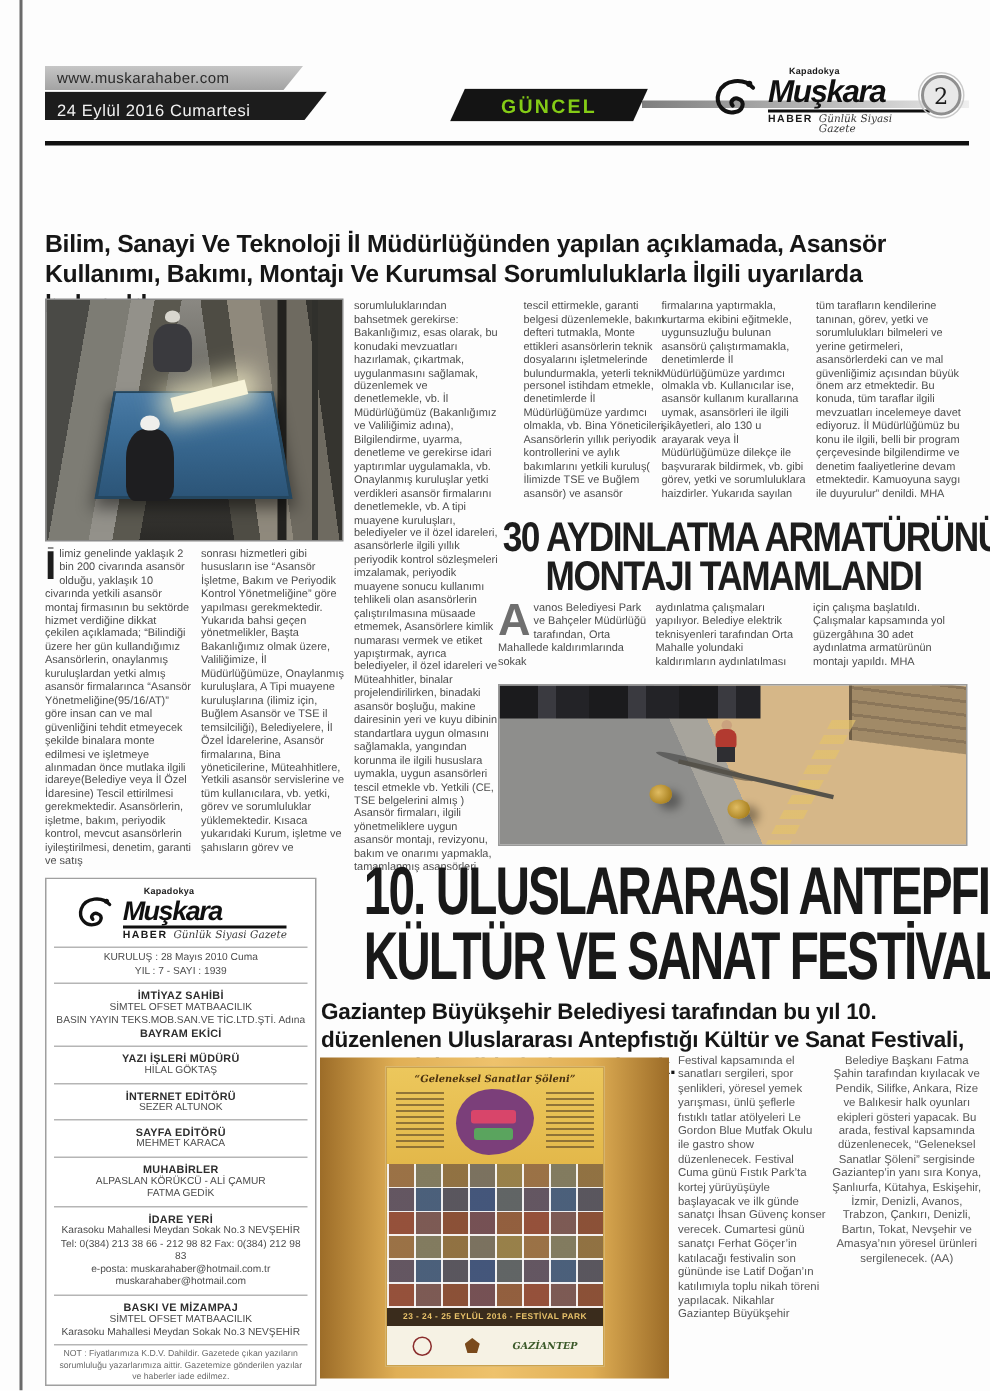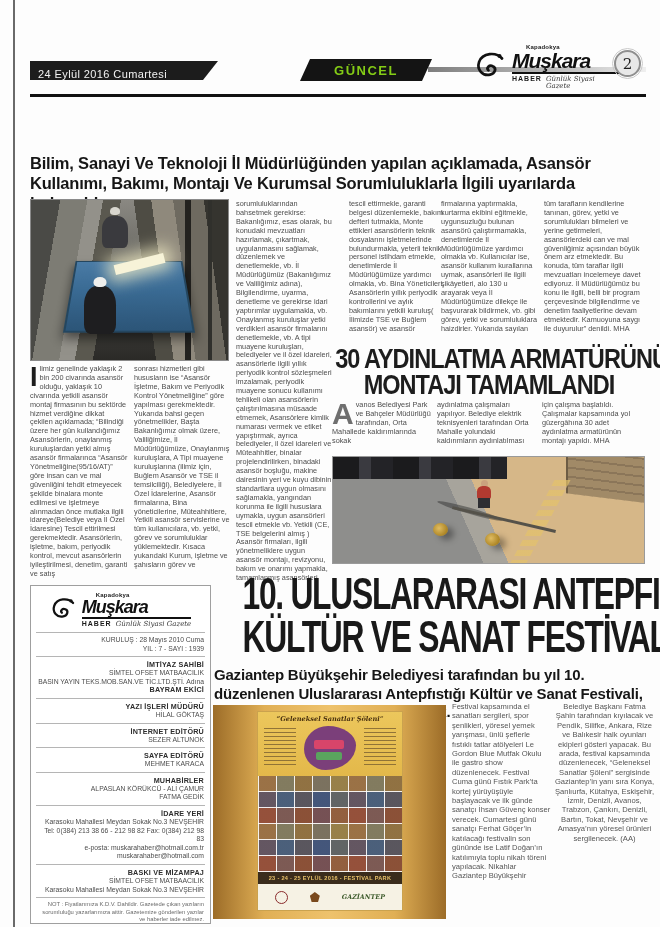--- a/index.html
+++ b/index.html
@@ -92,21 +92,21 @@
   .p2-worker .head { position:absolute; left:8px; top:0; width:7px; height:7px; background:#caa27e; border-radius:50%; }
   .p2-shadow { position:absolute; left:33%; top:48%; width:22%; height:6%; background:rgba(40,40,40,.45); transform:rotate(16deg); border-radius:50%; }
   .p2-arm { position:absolute; width:15px; height:13px; background:radial-gradient(circle at 40% 40%,#e0bc62,#a8801f 75%); border-radius:50%; box-shadow:6px 4px 6px rgba(0,0,0,.35); }
   .p2-arm.a1 { left:32%; top:62%; } .p2-arm.a2 { left:49%; top:72%; }
   .p2-pole { position:absolute; left:38%; top:58%; width:34%; height:3px; background:#55524a; transform:rotate(13deg); }
 
   
   .masthead { left:30px; top:585px; width:181px; height:339px; border:1px solid #9f9f9f; background:#fff; padding:4px 5px 3px;
               display:flex; flex-direction:column; font-size:6.8px; color:#4c4c4c; text-align:center; }
   .mh-logo { display:flex; justify-content:center; padding:2px 0 4px; }
-  .mh-sec { border-top:1px solid #b5b5b5; padding:3px 1px;text-align:right; }
+  .mh-sec { border-top:1px solid #b5b5b5; padding:3px 1px; }
   .mh-title { font-weight:bold; color:#2d2d2d; font-size:7.2px; letter-spacing:.2px; }
   .mh-line { line-height:8.6px; }
   .mh-note { font-size:5.8px; line-height:7.4px; color:#6a6a6a; }
   .mh-logo .logo-name { font-size:18px; }
 
   
   .headline3 { left:212px; top:568px; width:436px; text-align:center; white-space:nowrap; }
   .headline3 div { font-size:37px; font-weight:bold; letter-spacing:-1.5px; color:#191919; transform:scale(.86,1.22); transform-origin:center top; line-height:43px; }
   .subhead3 { left:214px; top:666px; width:436px; font-size:15px; font-weight:bold; color:#161616; line-height:18.5px; letter-spacing:-.2px; }
 
@@ -138,20 +138,23 @@
   .a3col { font-size:7.6px; line-height:9.4px; color:#555; overflow:hidden; }
   .a3c1 { left:452px; top:702px; width:99px; height:200px; }
   .a3c2 { left:554px; top:702px; width:101px; height:210px;text-align:center; }
 </style>
 </head>
 <body>
 
 <div class="page">
   <div class="scan-edge"></div>
 
+  <div class="abs www-bar">
+    <span>www.muskarahaber.com</span>
+  </div>
   <div class="abs date-bar">
     <span>24 Eylül 2016 Cumartesi</span>
   </div>
   <div class="abs guncel">
     <span>GÜNCEL</span>
   </div>
   <div class="abs gray-line"></div>
 
   <div class="abs logo logo-header">
     <svg class="logo-mark" viewBox="0 0 40 40">

